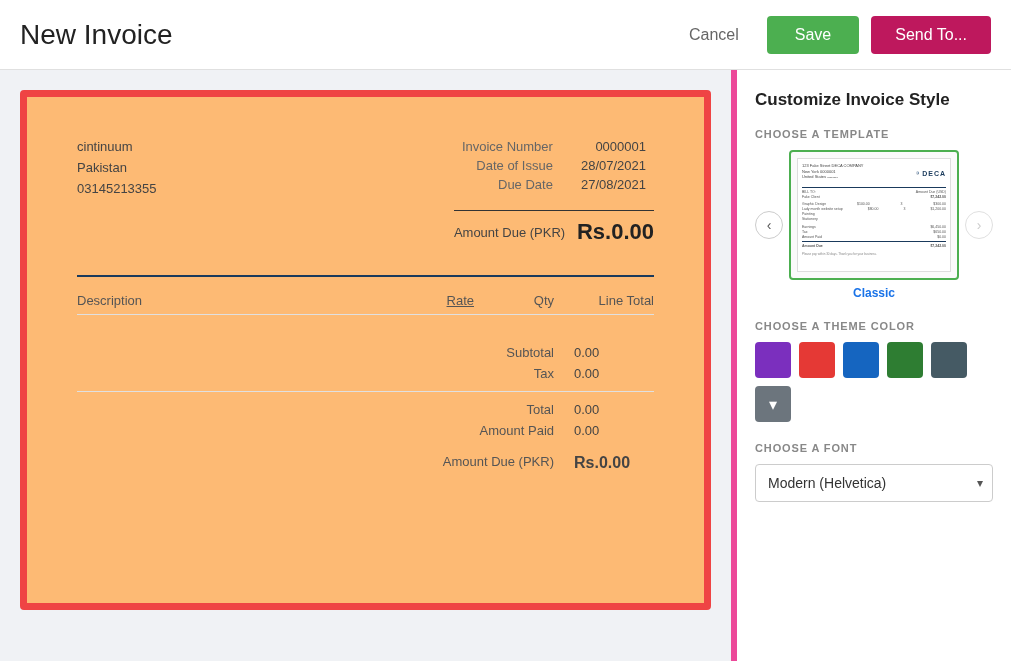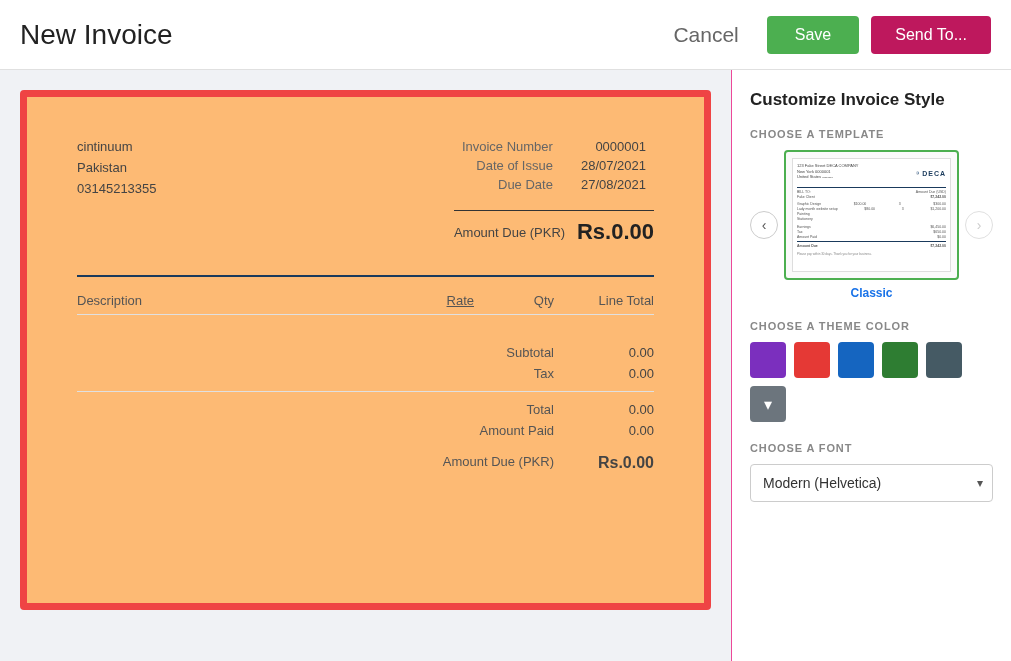--- a/index.html
+++ b/index.html
@@ -29,21 +29,21 @@
     }
     .header-actions {
       display: flex;
       gap: 12px;
       align-items: center;
     }
     .btn-cancel {
       background: none;
       border: none;
       color: #666;
-      font-size: 21px;
+      font-size: 16px;
       cursor: pointer;
       padding: 8px 16px;
     }
     .btn-save {
       background: #4caf50;
       color: #fff;
       border: none;
       border-radius: 4px;
       font-size: 16px;
       padding: 10px 28px;
@@ -162,21 +162,21 @@
       margin-bottom: 6px;
     }
     .totals-label {
       color: #555;
       width: 160px;
       text-align: right;
       padding-right: 20px;
     }
     .totals-value {
       width: 80px;
-      text-align: right;
+      text-align: left;
       color: #444;
     }
     .totals-separator {
       border: none;
       border-top: 1px solid #e0e0e0;
       margin: 10px 0;
     }
     .amount-due-final {
       display: flex;
       justify-content: flex-end;
@@ -188,21 +188,21 @@
     }
     .amount-due-final .totals-value {
       font-size: 16px;
       font-weight: 600;
     }
 
     
     .sidebar {
       width: 280px;
       background: #fff;
-      border-left: 1px solid #ec4899;
+      border-left: 6px solid #ec4899;
       padding: 20px 18px;
       overflow-y: auto;
     }
     .sidebar-title {
       font-size: 17px;
       font-weight: 600;
       color: #222;
       margin-bottom: 18px;
     }
     .section-label {

